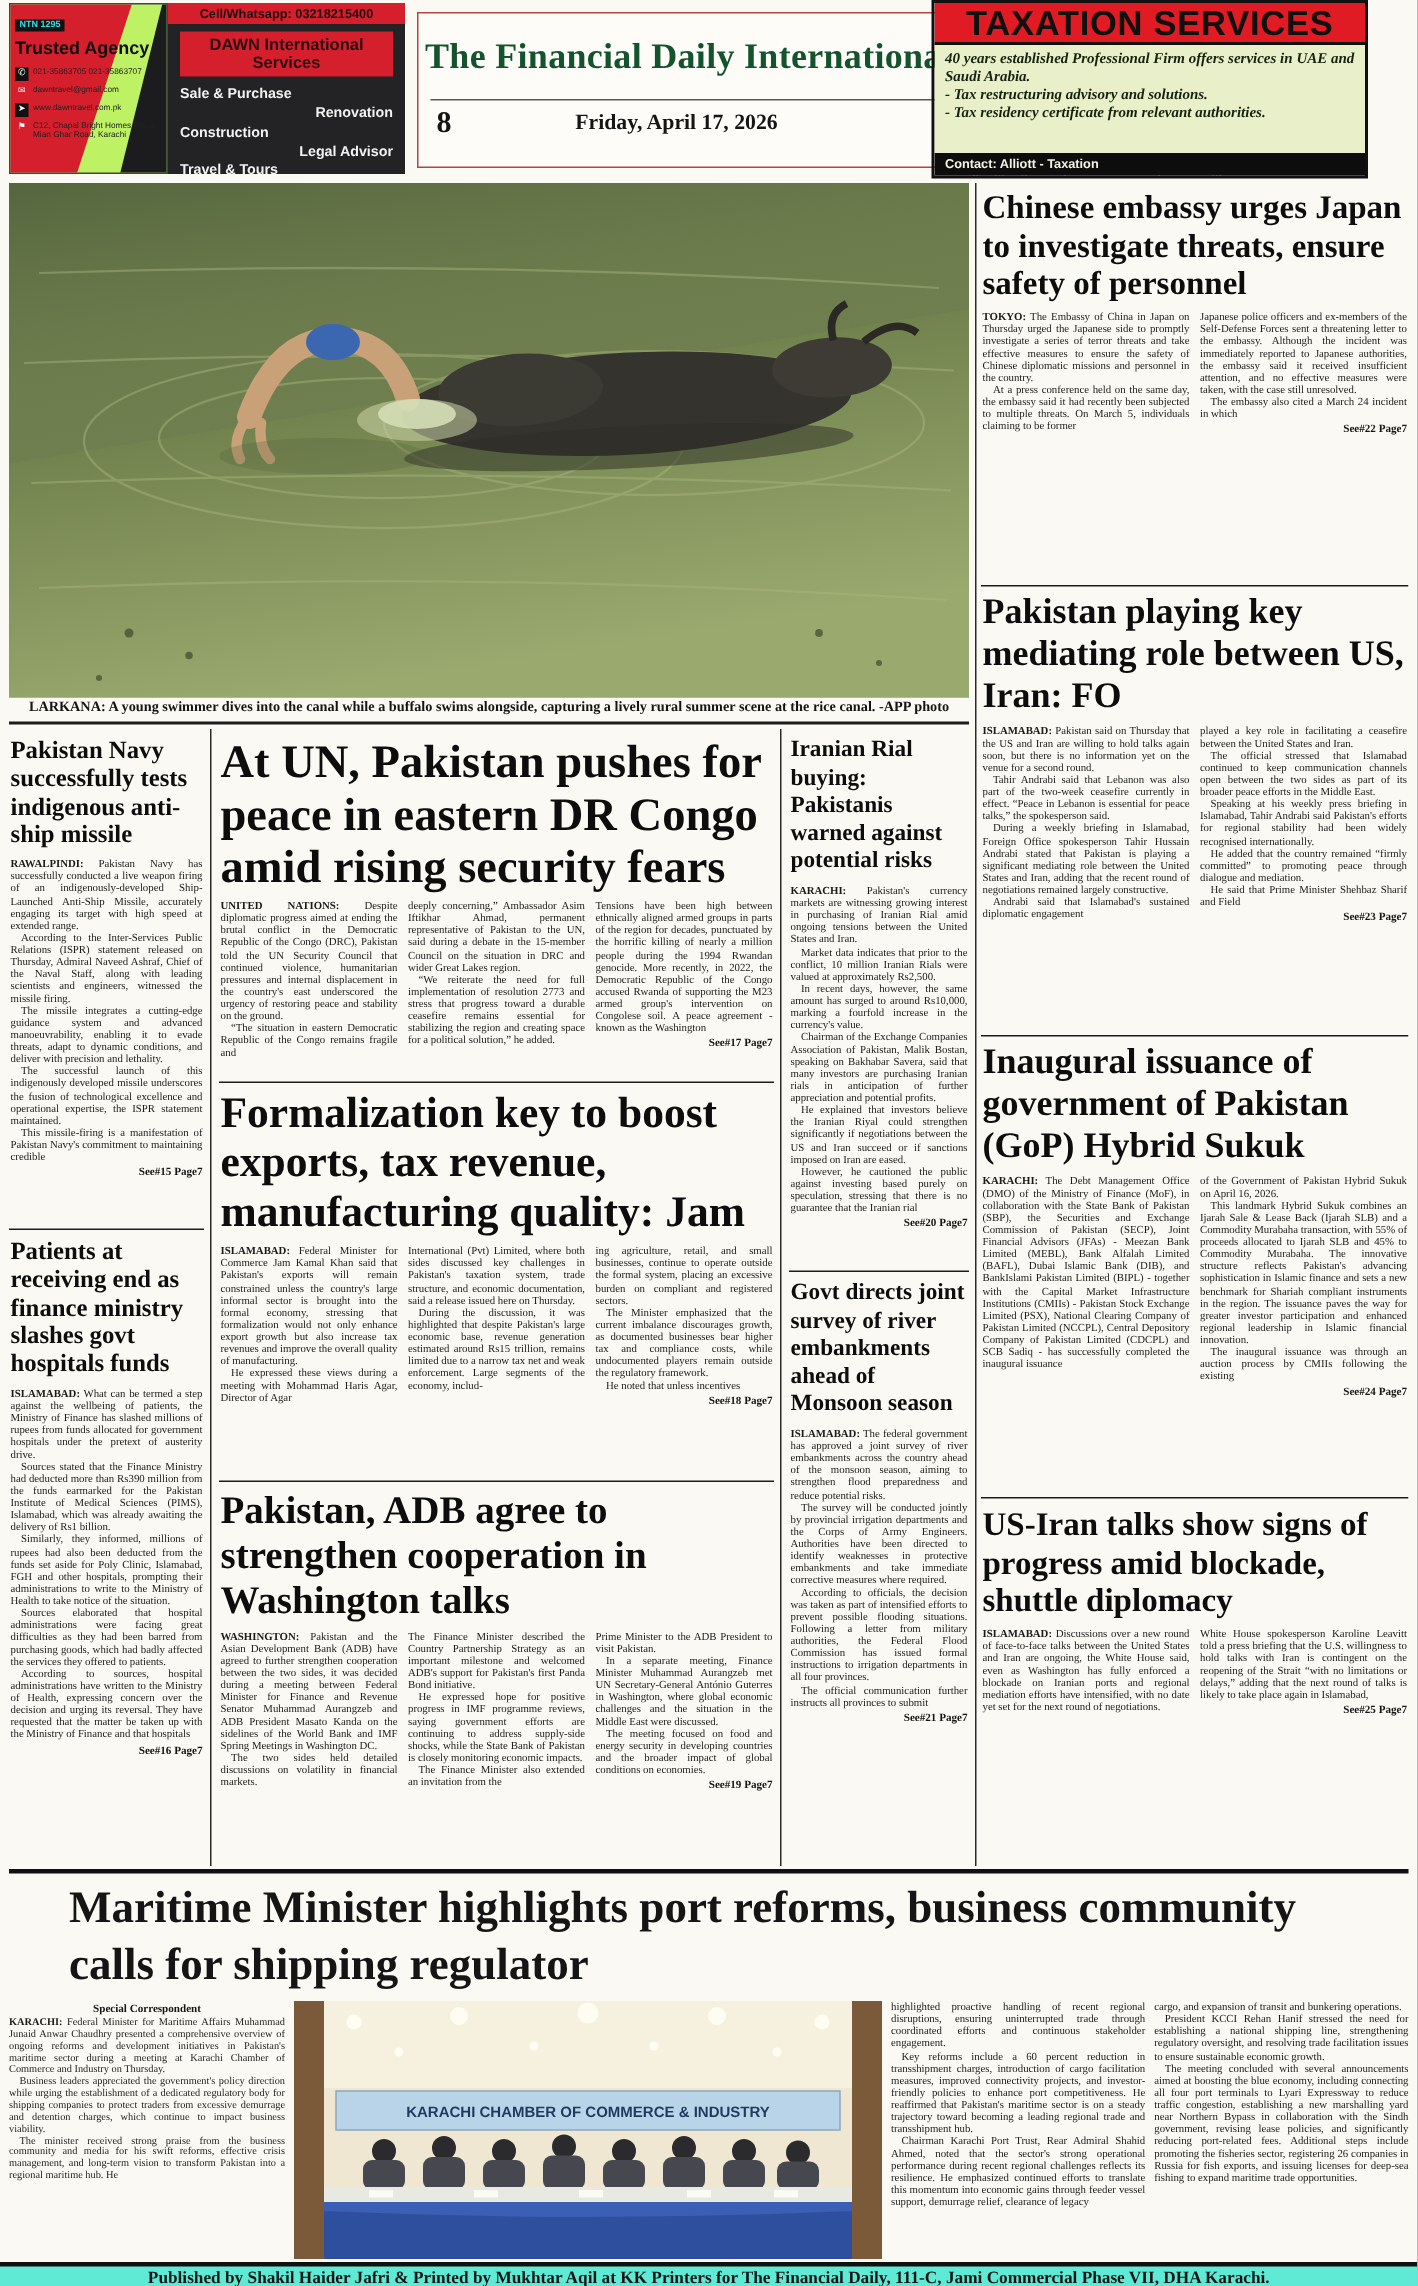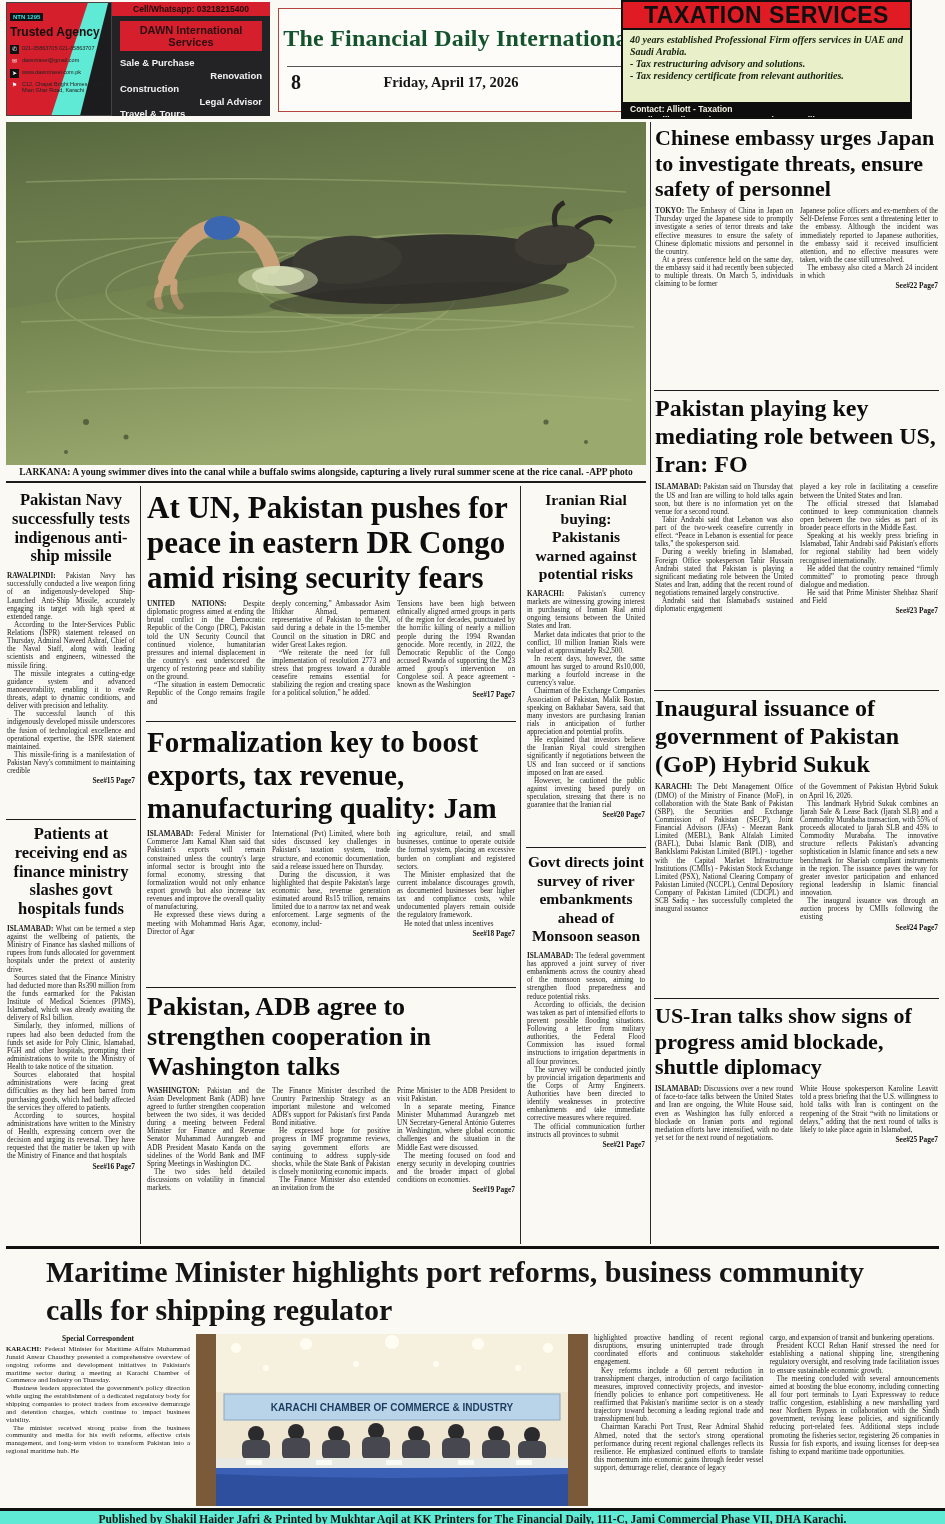--- a/index.html
+++ b/index.html
@@ -3,21 +3,21 @@
 <meta charset="utf-8">
 <style>
   * { margin:0; padding:0; box-sizing:border-box; }
   html,body { background:#8a8a8a; }
   .page { position:relative; width:945px; height:1524px; margin:0 auto; background:#faf9f4;
           font-family:"Liberation Serif","DejaVu Serif",serif; color:#151515; overflow:hidden; }
 
   
   .dawn-ad { position:absolute; left:6px; top:2px; width:264px; height:114px; display:flex; overflow:hidden;
              font-family:"Liberation Sans","DejaVu Sans",sans-serif; }
-  .dawn-left { width:106px; background:#5eead4; position:relative; border:1px solid #444; overflow:hidden; }
+  .dawn-left { width:106px; background:#bef264; position:relative; border:1px solid #444; overflow:hidden; }
   .dawn-left::before { content:""; position:absolute; left:-30px; top:-18px; width:90px; height:150px;
                        background:#d61f2c; transform:rotate(18deg); }
   .dawn-left::after  { content:""; position:absolute; right:-52px; top:-30px; width:70px; height:190px;
                        background:#1c1c1e; transform:rotate(14deg); }
   .dawn-left-inner { position:relative; z-index:2; padding:2px 3px; }
   .dawn-tag { display:inline-block; background:#111; color:#35e0e6; font-size:6px; font-weight:bold; padding:1px 3px; }
   .dawn-agency { font-size:12px; font-weight:bold; color:#101010; line-height:1.05; margin:3px 0 6px; }
   .dawn-row { display:flex; align-items:flex-start; gap:3px; margin-bottom:3px; }
   .dawn-ico { width:9px; height:9px; color:#fff; font-size:6px; line-height:9px; text-align:center; flex:0 0 9px; }
   .dawn-row span.txt { font-size:5.5px; color:#222; line-height:1.15; }
@@ -53,21 +53,21 @@
                   font-size:9.5px; line-height:1.1; }
 
   
   .hrule { position:absolute; background:#1c1c1c; }
   .vrule { position:absolute; width:1px; background:#2a2a2a; }
 
   
   .article { padding:3px 1px 2px; border-bottom:1.5px solid #1c1c1c; overflow:hidden; }
   .article:last-child { border-bottom:none; }
   .hl { font-weight:bold; color:#0d0d0d; }
-  .hl.center { text-align:center; }
+  .hl.center { }
   .t31 { font-size:31px; line-height:1.13; margin:1px 0 5px; }
   .t30 { font-size:29px; line-height:1.14; margin:1px 0 5px; }
   .t27 { font-size:26px; line-height:1.15; margin:1px 0 5px; }
   .t25 { font-size:24px; line-height:1.16; margin:1px 0 5px; }
   .t23 { font-size:22px; line-height:1.17; margin:1px 0 5px; }
   .t17 { font-size:16.5px; line-height:1.14; margin:2px 0 6px; }
   .t16 { font-size:15.5px; line-height:1.2; margin:2px 0 6px; }
   .cols { display:flex; gap:7px; }
   .cols > div { flex:1; min-width:0; }
   .body p { font-size:7.2px; line-height:1.13; text-align:justify; color:#1b1b1b; }
@@ -315,22 +315,22 @@
           <p>Chairman of the Exchange Companies Association of Pakistan, Malik Bostan, speaking on Bakhabar Savera, said that many investors are purchasing Iranian rials in anticipation of further appreciation and potential profits.</p>
           <p>He explained that investors believe the Iranian Riyal could strengthen significantly if negotiations between the US and Iran succeed or if sanctions imposed on Iran are eased.</p>
           <p>However, he cautioned the public against investing based purely on speculation, stressing that there is no guarantee that the Iranian rial</p>
         </div>
       <div class="cont">See#20 Page7</div>
     </div>
     <div class="article h396">
       <h2 class="hl center t16">Govt directs joint survey of river embankments ahead of Monsoon season</h2>
       <div class="body">
           <p><strong>ISLAMABAD:</strong> The federal government has approved a joint survey of river embankments across the country ahead of the monsoon season, aiming to strengthen flood preparedness and reduce potential risks.</p>
+          <p>The survey will be conducted jointly by provincial irrigation departments and the Corps of Army Engineers. Authorities have been directed to identify weaknesses in protective embankments and take immediate corrective measures where required.</p>
           <p>According to officials, the decision was taken as part of intensified efforts to prevent possible flooding situations. Following a letter from military authorities, the Federal Flood Commission has issued formal instructions to irrigation departments in all four provinces.</p>
-          <p>The survey will be conducted jointly by provincial irrigation departments and the Corps of Army Engineers. Authorities have been directed to identify weaknesses in protective embankments and take immediate corrective measures where required.</p>
           <p>The official communication further instructs all provinces to submit</p>
         </div>
       <div class="cont">See#21 Page7</div>
     </div>
   </div>
 
   <div class="col-right">
     <div class="article h270">
       <h2 class="hl t23">Chinese embassy urges Japan to investigate threats, ensure safety of personnel</h2>
       <div class="cols">

